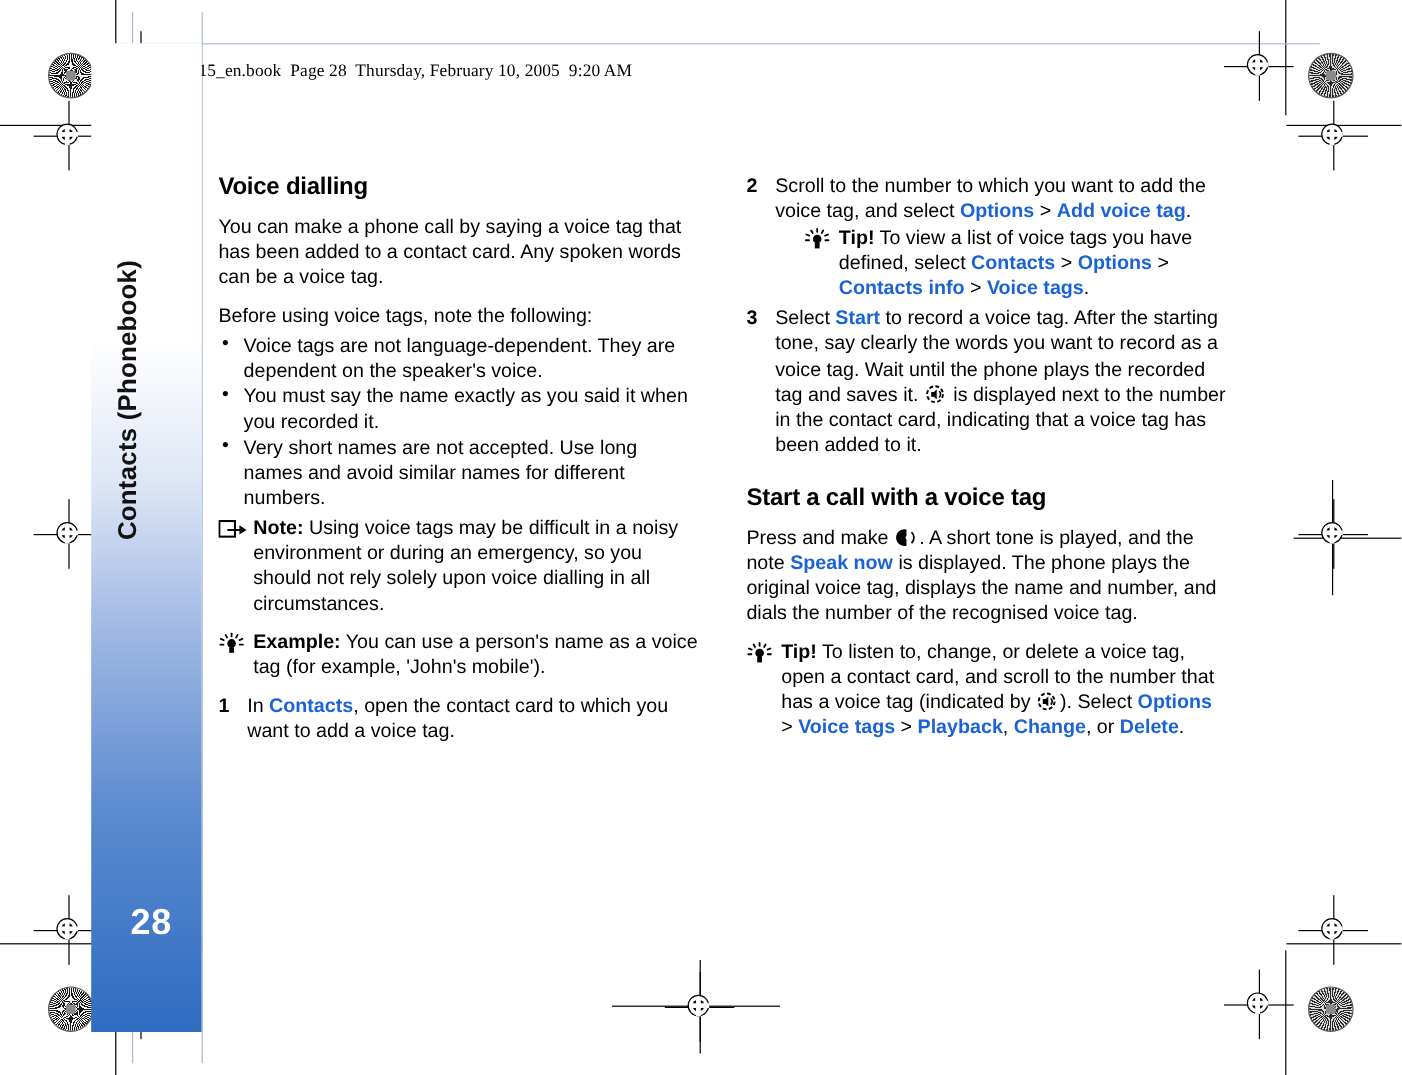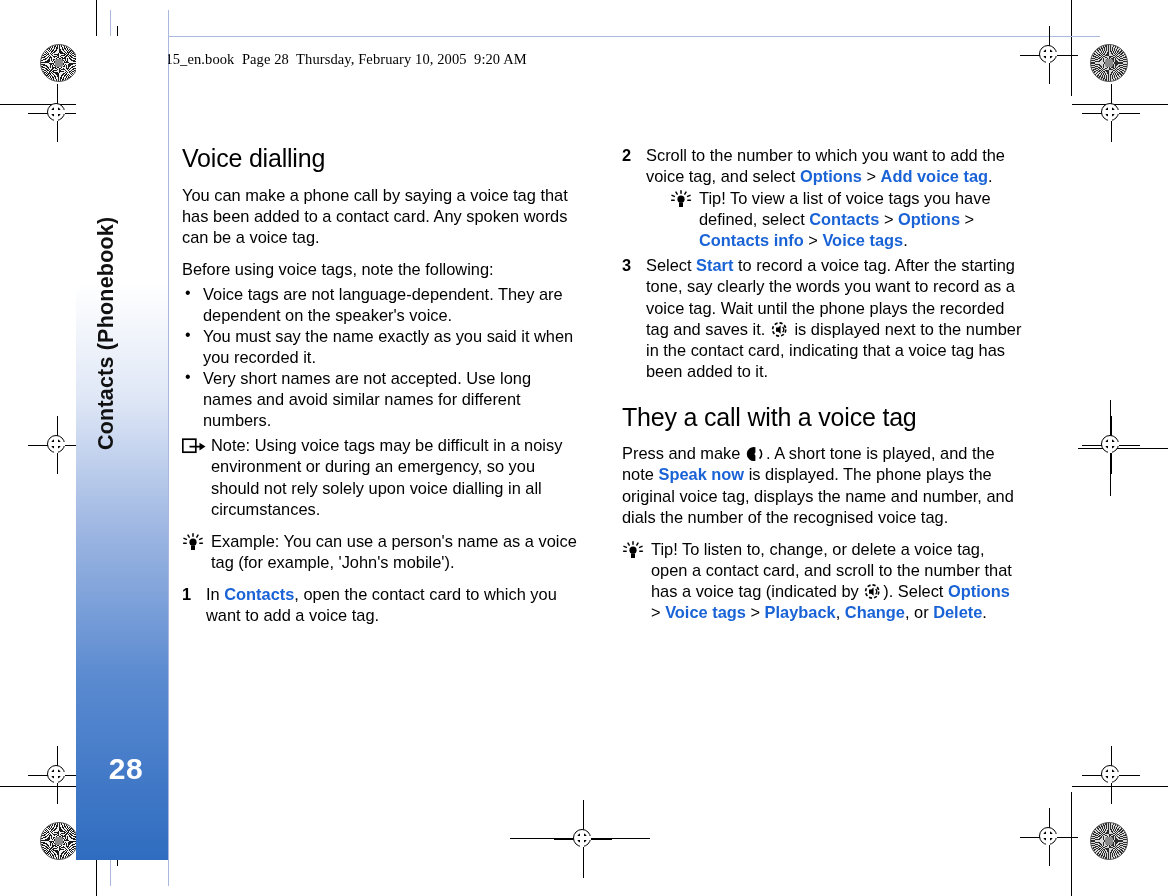--- a/index.html
+++ b/index.html
@@ -163,22 +163,22 @@
     top: 145px;
     width: 400px;
     color: #000;
     font-size: 16.4px;
     line-height: 1.285;
   }
   .col.left  { left: 182px; }
   .col.right { left: 622px; width: 402px; }
 
   h2.sec {
-    font-size: 25px;
-    font-weight: normal;
+    font-size: 20px;
+    font-weight: bold;
     margin: 0 0 12px 0;
     line-height: 1.1;
     letter-spacing: -0.2px;
   }
   h2.sec.spaced { margin-top: 22px; }
 
   p.body {
     margin: 10px 0 11px 0;
   }
   p.tight { margin-bottom: 4px; }
@@ -228,21 +228,21 @@
   }
   .gt { color: #000; font-weight: normal; }
 
   
   .callout {
     position: relative;
     padding-left: 29px;
     margin: 2px 0 11px 0;
   }
   .callout.indent { margin-left: 24px; padding-left: 29px; }
-  .callout .lead { font-weight: normal; }
+  .callout .lead { font-weight: bold; }
 
   .icon-tip {
     position: absolute;
     left: 0;
     top: 2px;
     width: 22px;
     height: 19px;
   }
   .icon-note {
     position: absolute;
@@ -467,21 +467,21 @@
 
       <li>
         <span class="num">3</span><span>Select </span><span class="ui">Start</span><span> to record a voice tag. After the starting tone, say clearly the words you want to record as a voice tag. Wait until the phone plays the recorded tag and saves it. </span><span class="inline-icon"><svg viewBox="0 0 18 17" width="18" height="17">
           <circle cx="8.2" cy="8.5" r="6.6" fill="none" stroke="#000" stroke-width="1.6" stroke-dasharray="3.2 2.0"></circle>
           <path d="M5.0 6.6 h2.2 l2.4 -2.1 v8.3 l-2.4 -2.1 H5.0 Z" fill="#000"></path>
           <path d="M11.6 6.0 a3.4 3.4 0 0 1 0 5.2" fill="none" stroke="#000" stroke-width="1.4"></path>
         </svg></span><span> is displayed next to the number in the contact card, indicating that a voice tag has been added to it.</span>
       </li>
     </ol>
 
-    <h2 class="sec spaced">They a call with a voice tag</h2>
+    <h2 class="sec spaced">Start a call with a voice tag</h2>
 
 
     <p class="body"><span>Press and make </span><span class="inline-icon call"><svg viewBox="0 0 19 16" width="19" height="16">
       <path d="M9.4 1.2 A7 7 0 1 0 9.4 14.8 L9.4 9.6 A2.2 2.2 0 0 1 9.4 6.4 Z" fill="#000"></path>
       <path d="M13.6 3.4 a6.2 6.2 0 0 1 0 9.2" fill="none" stroke="#000" stroke-width="1.5"></path>
     </svg></span><span>. A short tone is played, and the note </span><span class="ui">Speak now</span><span> is displayed. The phone plays the original voice tag, displays the name and number, and dials the number of the recognised voice tag.</span></p>
 
     <div class="callout">
       <span class="icon-tip">
         <svg viewBox="0 0 22 19" width="22" height="19">

